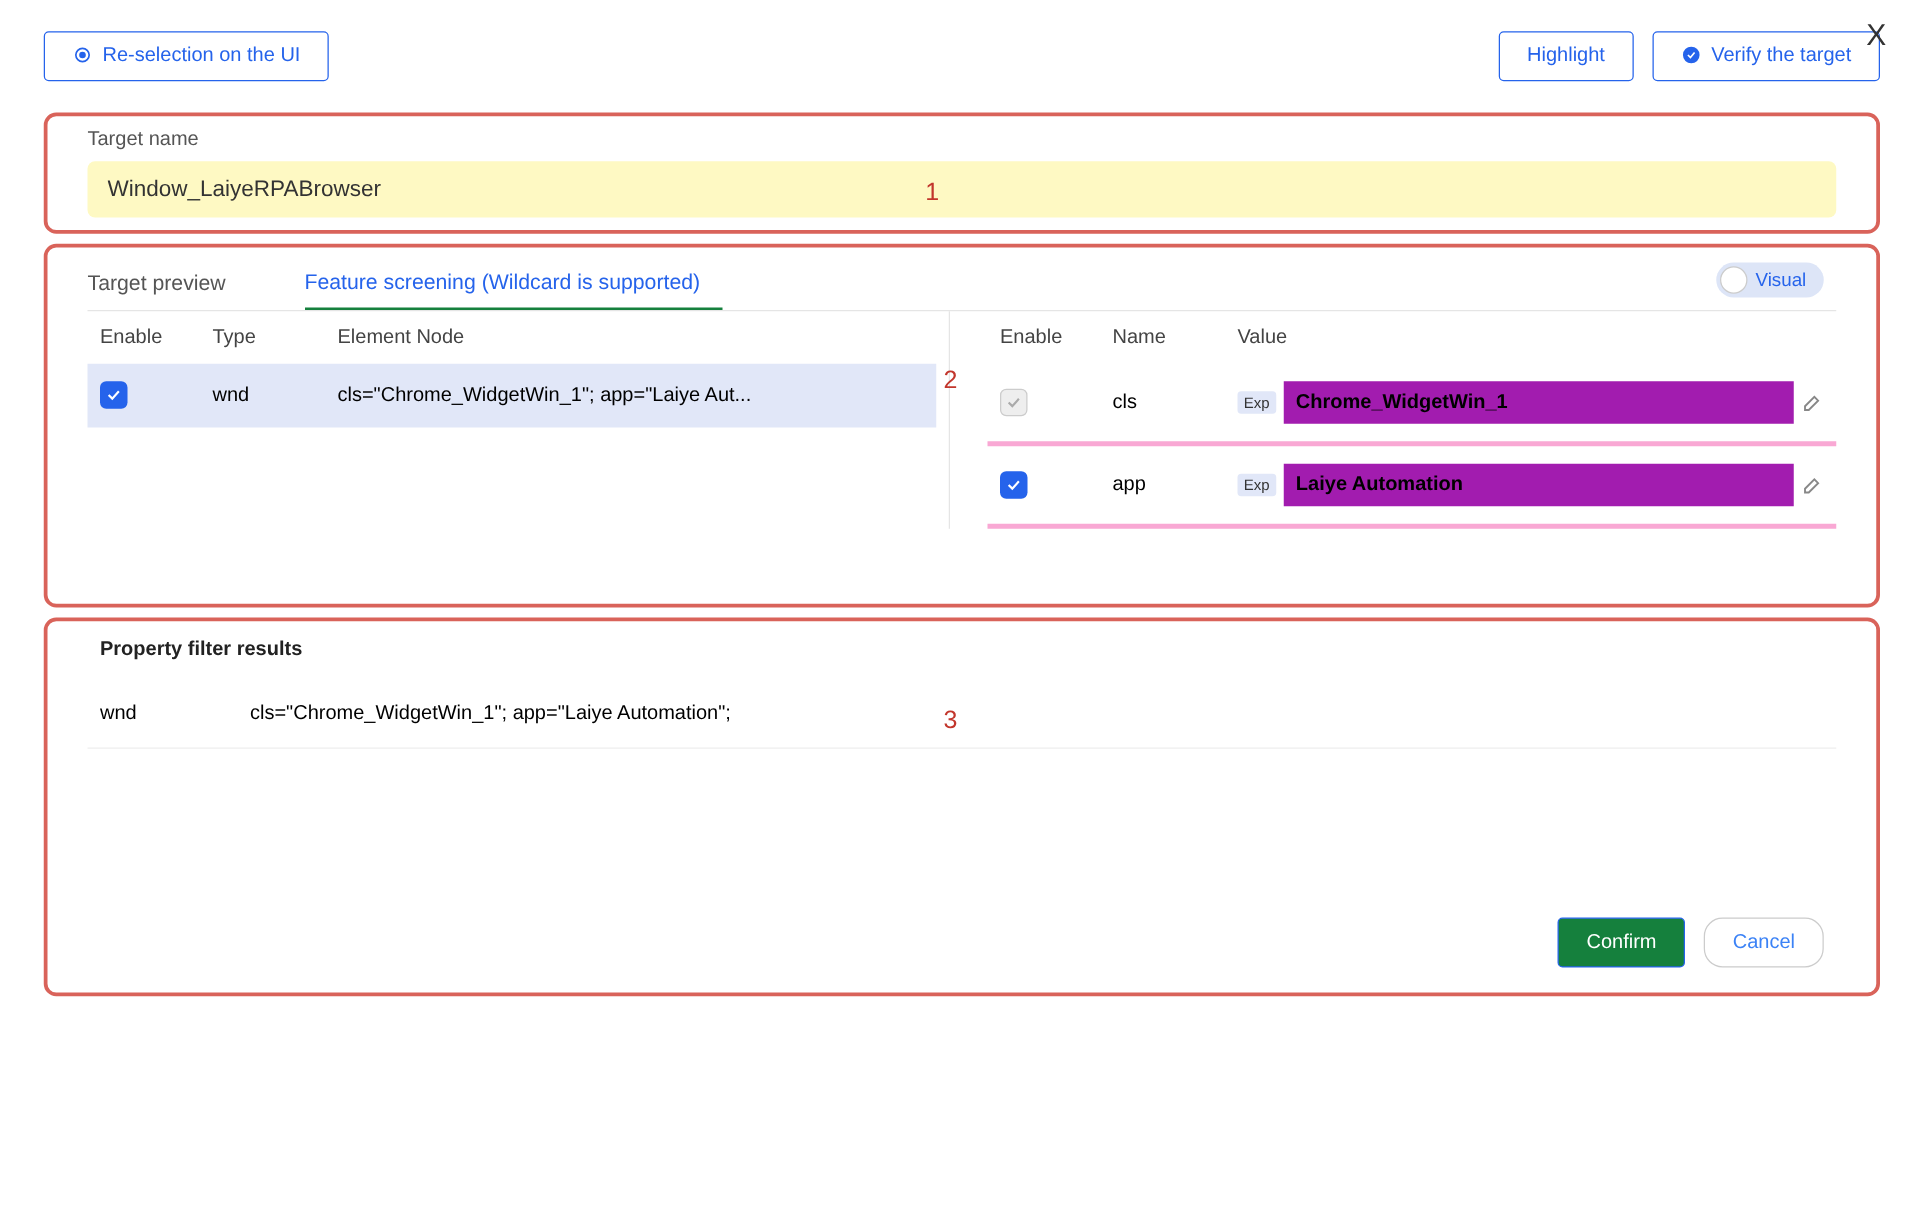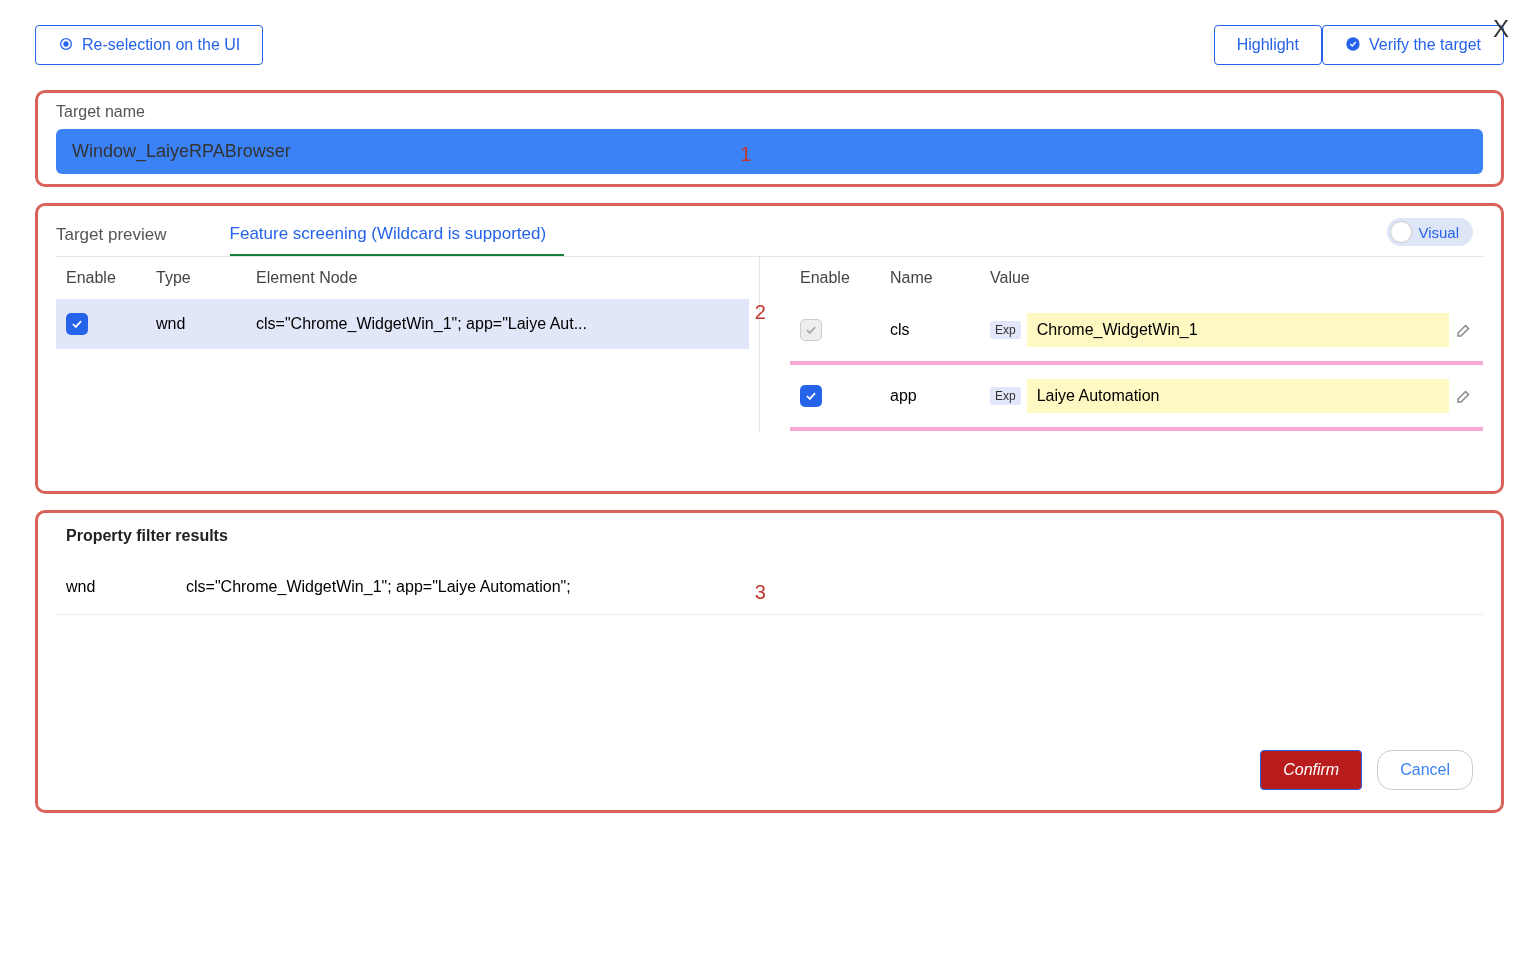--- a/index.html
+++ b/index.html
@@ -44,48 +44,47 @@
   color: #2563eb;
   padding: 10px 22px;
   border-radius: 4px;
   font-size: 16px;
   cursor: pointer;
   display: inline-flex;
   align-items: flex-start;
   gap: 8px;
 }
 .btn.primary {
-  background: #b91c1c;
+  background: #15803d;
   color: #fff;
-  font-style: italic;
 }
 .btn.secondary {
   border-color: #ccc;
   color: #3b82f6;
   border-radius: 15px;
 }
 .right-buttons {
   display: flex;
+  gap: 15px;
 }
 .section-hl {
   border: 3px solid #d9635a;
   border-radius: 10px;
-  padding: 10px 18px;
+  padding: 10px 32px;
   margin-bottom: 8px;
   position: relative;
-  margin-top: 16px;
 }
 .field-label {
   color: #555;
   font-size: 16px;
   margin-bottom: 8px;
 }
 .input-text {
   width: 100%;
-  background: #3b82f6;
+  background: #fef9c3;
   border: none;
   border-radius: 6px;
   padding: 12px 16px;
   font-size: 18px;
   color: #333;
 }
 .annot-num {
   color: #c2362c;
   font-size: 20px;
   position: absolute;
@@ -185,24 +184,25 @@
 .checkbox svg { width: 14px; height: 14px; }
 .exp-badge {
   background: #e1e7f8;
   color: #333;
   font-size: 12px;
   padding: 2px 5px;
   border-radius: 3px;
 }
 .value-input {
   flex: 1;
-  background: #fef9c3;
+  background: #a21caf;
   border: none;
   padding: 8px 10px;
   font-size: 16px;
+  font-weight: bold;
 }
 .edit-icon {
   width: 18px;
   height: 18px;
   color: #888;
   cursor: pointer;
 }
 .results-title {
   font-weight: 600;
   font-size: 16px;

